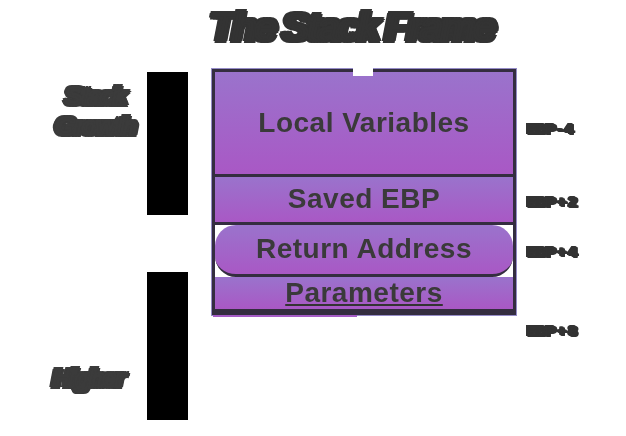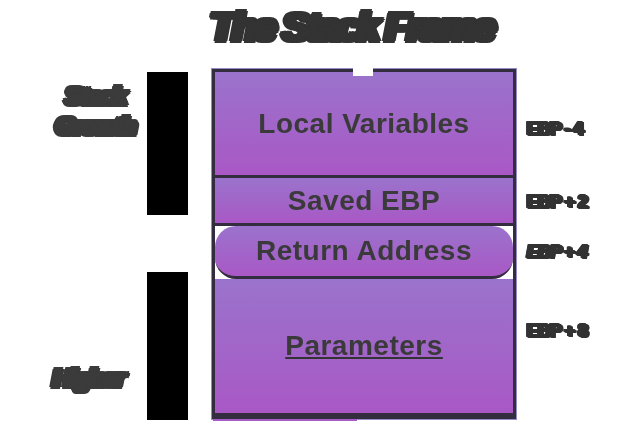--- a/index.html
+++ b/index.html
@@ -51,21 +51,21 @@
     font-size:26px;line-height:30px;color:#3b3b3b;white-space:nowrap;
   }
   .side-label.top-left{left:15px;top:66px;margin-top:15px;}
   .side-label.bottom-left{left:8px;top:364px;line-height:29px;}
   .arrow-bar{
     position:absolute;left:147px;width:41px;background:var(--arrow-bar);
   }
   .arrow-bar.top{top:72px;height:143px;}
   .arrow-bar.bottom{top:272px;height:148px;}
   .stack-box{
-    position:absolute;left:212px;top:69px;width:304px;height:350px;
+    position:absolute;left:212px;top:69px;width:304px;height:246px;
     box-sizing:border-box;
     border:3px solid var(--box-border);
     outline:1px solid var(--box-outline);
     display:flex;flex-direction:column;
   }
   .section{
     background:linear-gradient(180deg,var(--gradient-top) 0%,var(--gradient-bottom) 100%);
     display:flex;align-items:center;justify-content:center;
     border-bottom:3px solid var(--box-border);
   }
@@ -81,25 +81,25 @@
   .notch{
     position:absolute;left:138px;top:-4px;width:20px;height:8px;
     background:var(--background);
   }
   .bottom-strip{
     position:absolute;left:-2px;bottom:-5px;width:144px;height:2px;
     background:#a55cc6;
   }
   .addr{
     position:absolute;left:527px;width:92px;
-    font-size:18px;line-height:20px;color:#333333;white-space:nowrap;
+    font-size:15px;line-height:20px;color:#333333;white-space:nowrap;
   }
   .a1{top:119px;}
   .a2{top:192px;}
-  .a3{top:242px;font-style:italic;}
+  .a3{top:242px;}
   .a4{top:321px;}
 </style>
 </head>
 <body>
 
 <div class="canvas">
 
   <h1 class="title fat">The Stack Frame</h1>
 
   <div class="side-label top-left">

